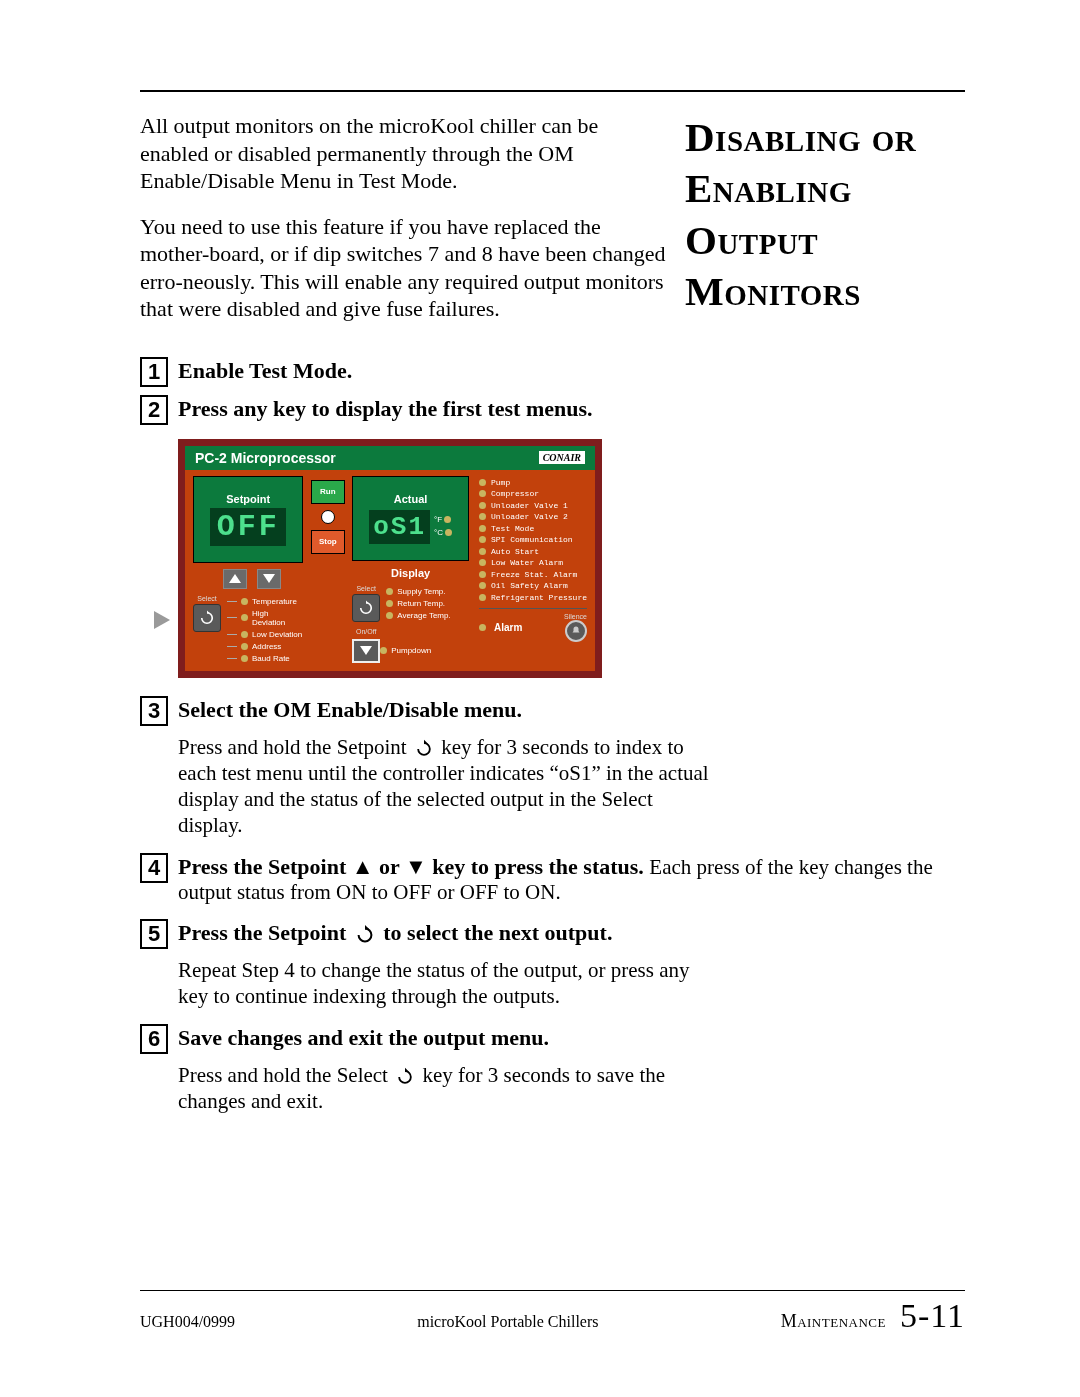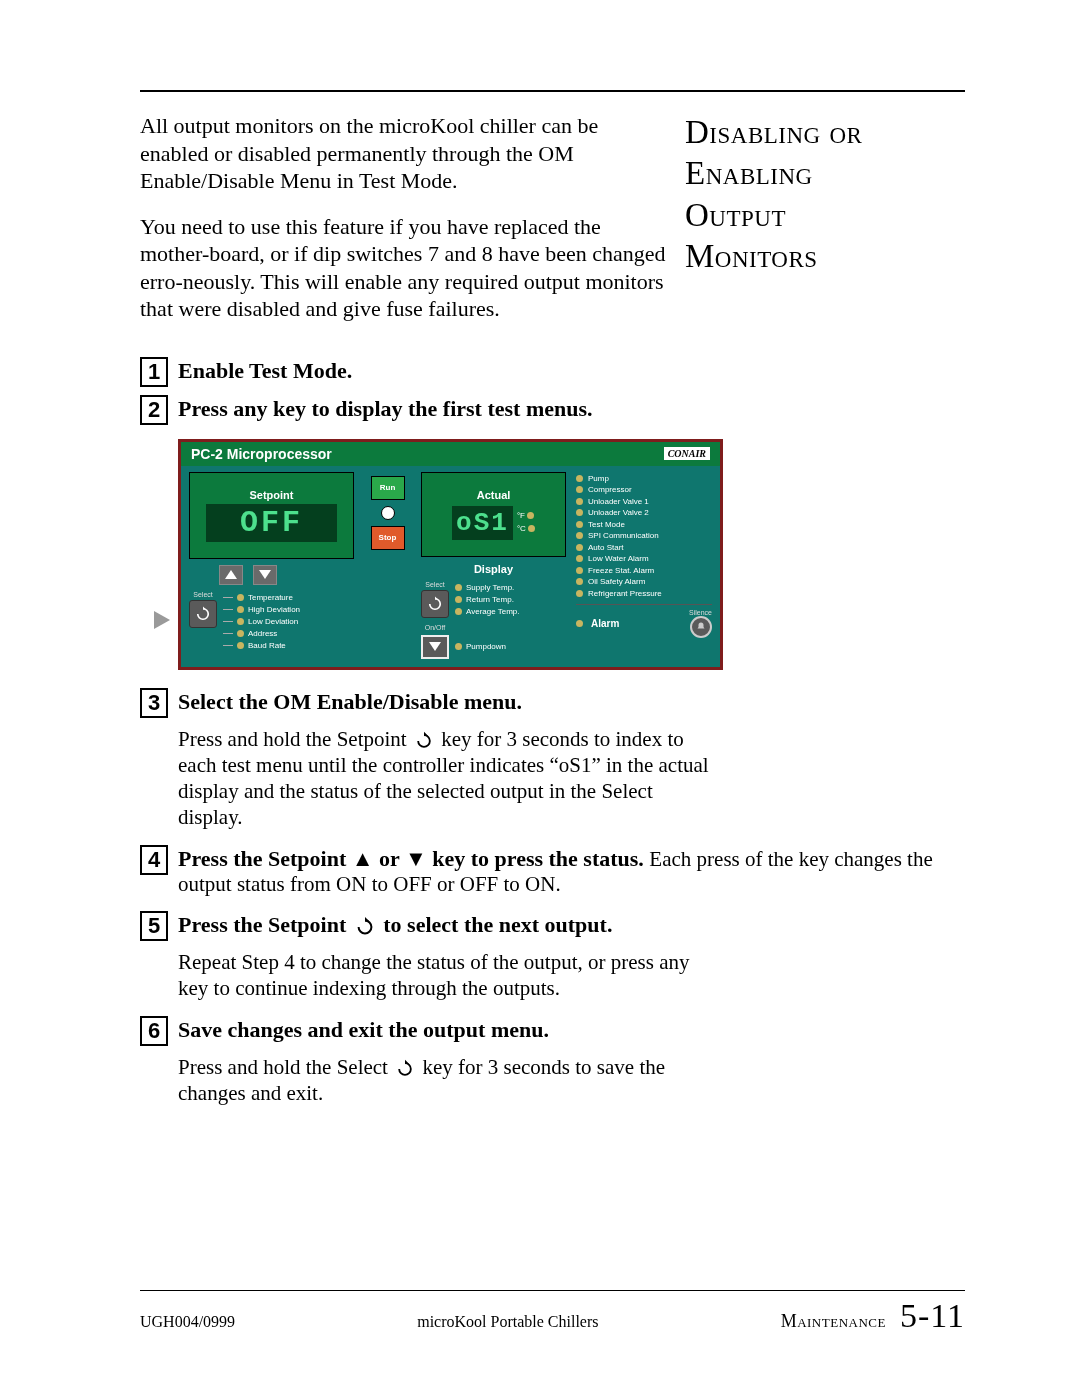--- a/index.html
+++ b/index.html
@@ -11,22 +11,22 @@
     color: #000;
     position: relative;
     padding: 90px 115px 0 140px;
   }
   .top-rule { border-top: 2.5px solid #000; margin-bottom: 20px; }
   .columns { display: flex; gap: 18px; }
   .left-col { flex: 1; }
   .right-col { width: 280px; }
   .intro-para { font-size: 22px; line-height: 1.25; margin-bottom: 18px; }
   .section-title {
-    font-size: 33px;
-    font-weight: normal;
+    font-size: 41px;
+    font-weight: bold;
     line-height: 1.25;
     letter-spacing: 0.5px;
   }
   .section-title span { font-variant: small-caps; }
   .steps { margin-top: 16px; }
   .step-row { display: flex; align-items: flex-start; gap: 10px; margin-bottom: 8px; }
   .step-num {
     width: 28px; height: 30px;
     border: 2px solid #000;
     font-family: Helvetica, Arial, sans-serif;
@@ -48,23 +48,23 @@
     position: absolute;
     left: -24px;
     top: 172px;
     width: 0; height: 0;
     border-top: 9px solid transparent;
     border-bottom: 9px solid transparent;
     border-left: 16px solid #9a9a9a;
   }
   
   .panel {
-    width: 545px;
-    background: #0f766e;
-    border: 3px solid #7f1d1d;
+    width: 424px;
+    background: #c2410c;
+    border: 7px solid #7f1d1d;
     position: relative;
     font-family: Helvetica, Arial, sans-serif;
     color: #fff;
     font-size: 10px;
   }
   .panel-header {
     background: #0c7a3d;
     color: #fff;
     padding: 4px 10px;
     font-weight: bold;
@@ -127,21 +127,21 @@
     width:28px; height:28px; background:#5a5a5a; border:1px solid #333;
     display:flex; align-items:center; justify-content:center; border-radius:3px;
   }
   .knob-svg{ width:18px; height:18px;}
   .tiny{ font-size:7px; color:#ddd;}
   .item-list { display:flex; flex-direction:column; gap:3px; margin-top:2px;}
   .item-list .row{ display:flex; align-items:center; gap:4px; font-size:8px;}
   .item-list .row .bar{ width:10px; height:1px; background:#aaa;}
   .display-block{ margin-top:6px;}
   .status-list{ display:flex; flex-direction:column; gap:2.5px; padding-top:2px;}
-  .status-list .row{ display:flex; align-items:center; gap:5px; font-size:8px; white-space:nowrap;}
+  .status-list .row{ display:flex; align-items:center; gap:5px; font-size:8px; white-space:nowrap;font-family:Liberation Mono, monospace;}
   .onoff-box{
     width:28px; height:24px; border:2px solid #eee; background:#5a5a5a;
     display:flex; align-items:center; justify-content:center; margin-top:4px;
   }
   .alarm-row{
     border-top:1px solid #555; margin-top:6px; padding-top:4px;
     display:flex; align-items:center; gap:8px; justify-content:flex-start;
   }
   .alarm-btn{
     width:22px; height:22px; border-radius:50%; border:2px solid #ccc;
@@ -304,21 +304,21 @@
                 <div class="row">
                     <span class="led"></span>
                     <span>Return Temp.</span>
                   </div>
                 <div class="row">
                     <span class="led"></span>
                     <span>Average Temp.</span>
                   </div>
               </div>
             </div>
-            <div style="display:flex;align-items:center;gap:6px;margin-top:6px;">
+            <div style="display:flex;align-items:center;margin-top:6px;">
               <div style="display:flex;flex-direction:column;align-items:center;">
                 <span class="tiny">On/Off</span>
                 <div class="onoff-box">
                   <div class="tri-down"></div>
                 </div>
               </div>
               <div class="row" style="display:flex;align-items:center;gap:4px;font-size:8px;margin-top:10px;">
                 <span class="led"></span>
                   <span>Pumpdown</span>
               </div>

